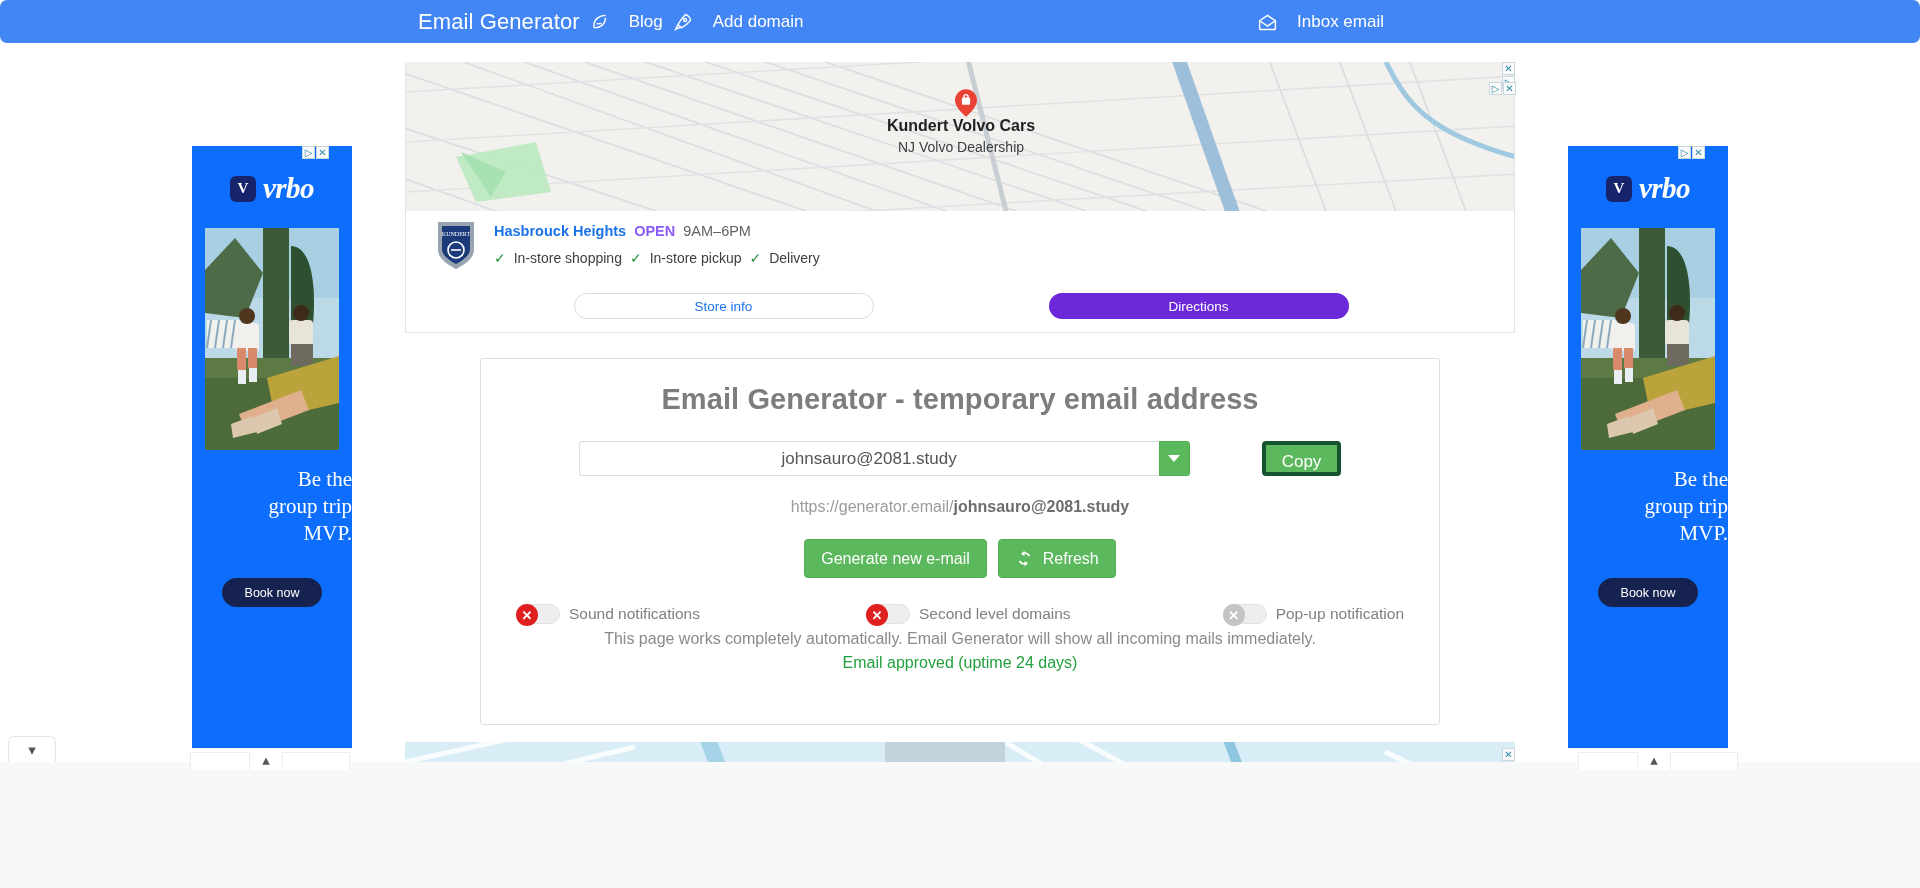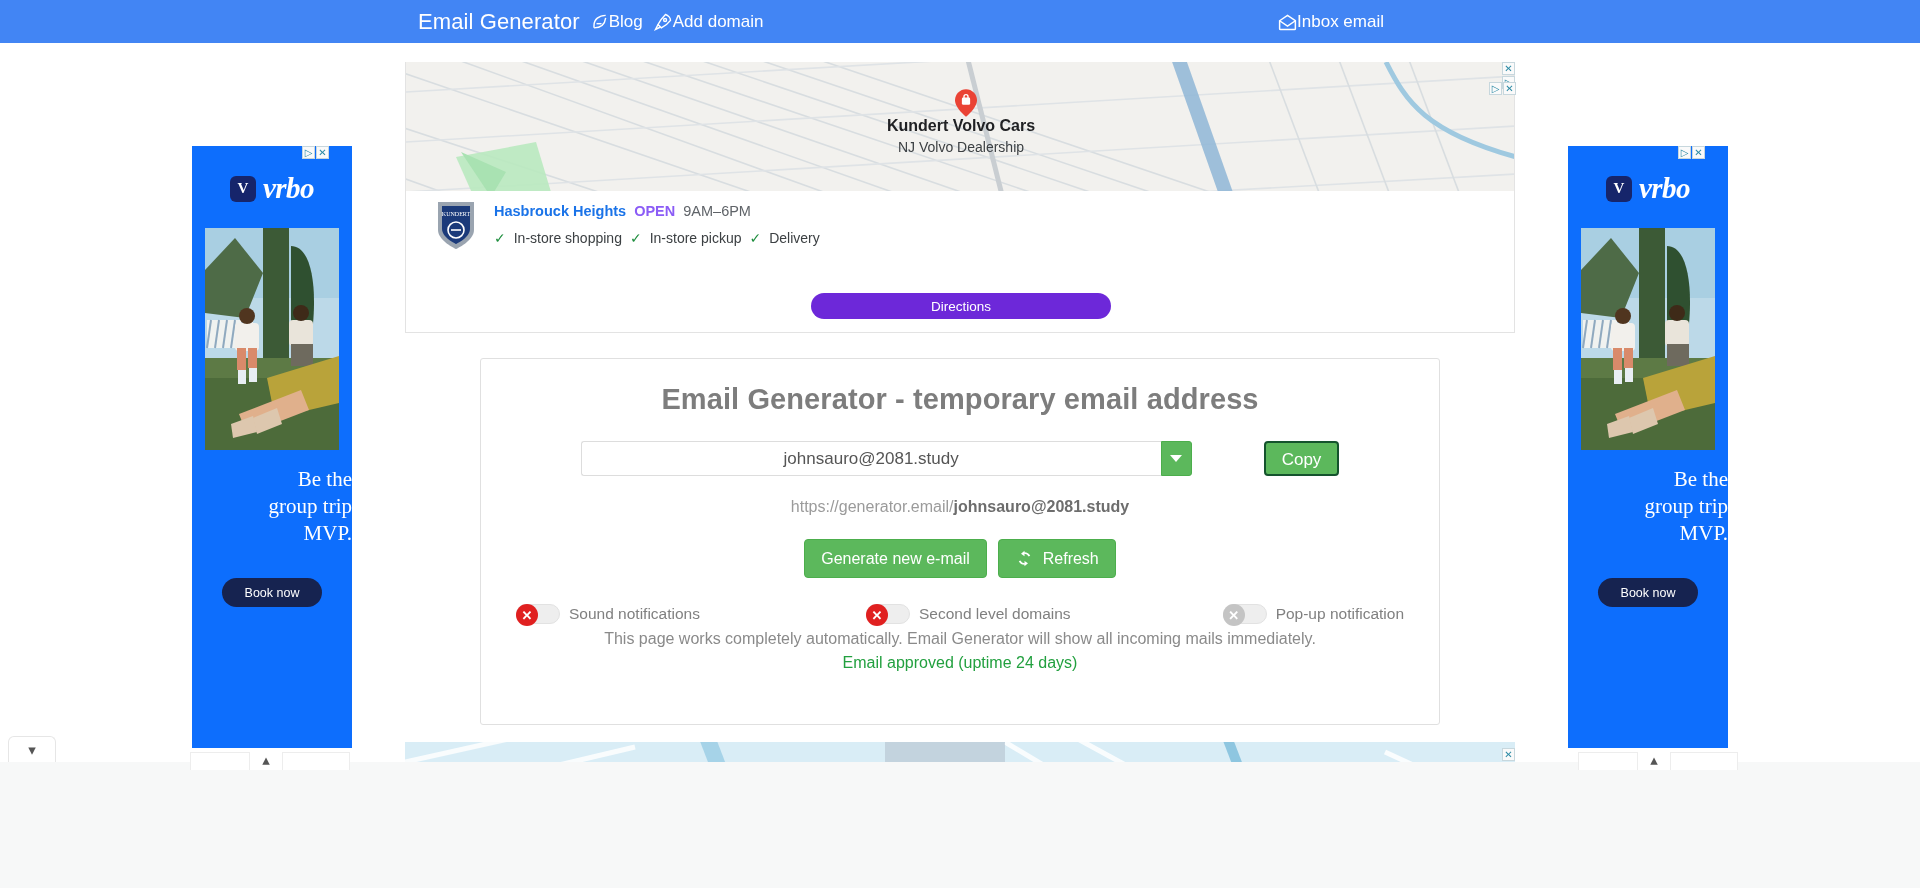--- a/index.html
+++ b/index.html
@@ -9,33 +9,33 @@
     overflow: hidden;
     background: #ffffff;
     font-family: "Liberation Sans", sans-serif;
   }
 
   
   .topnav {
     position: absolute; top: 0; left: 0;
     width: 1920px; height: 43px;
     background: #4285f4;
-    display: flex; align-items: center;
+    display: flex; align-items: center; border-radius: 7px;
   }
   .nav-left {
     position: absolute; left: 418px; top: 0;
     height: 43px; display: flex; align-items: center; gap: 0px;
   }
   .brand {
     color: #ffffff; font-size: 22px; letter-spacing: .1px;
     font-weight: 400; margin-right: 9px;
   }
   .nav-link {
     color: #ffffff; font-size: 17px; text-decoration: none;
-    display: flex; align-items: flex-start; gap: 0; margin-right: 10px;
+    display: flex; align-items: flex-start; gap: 20px; margin-right: 10px;
   }
   .nav-ico { display: inline-block; width: 20px; height: 20px; }
   .nav-right {
     position: absolute; right: 536px; top: 0;
     height: 43px; display: flex; align-items: center; gap: 5px;
   }
   .nav-right .nav-link { font-size: 17px; margin: 0; }
 
   
   .adchoice {
@@ -53,21 +53,21 @@
   
   .volvo-ad {
     position: absolute; left: 405px; top: 62px;
     width: 1110px; height: 271px;
     background: #ffffff;
     border: 1px solid #e3e3e3;
     border-top: none;
     overflow: hidden;
   }
   .volvo-map {
-    position: relative; width: 1110px; height: 129px;
+    position: relative; width: 1110px; height: 149px;
     background: #f2f1ee;
     overflow: hidden;
   }
   .volvo-map svg { position: absolute; inset: 0; }
   .map-pin {
     position: absolute; left: 549px; top: 27px;
     width: 22px; height: 28px;
   }
   .map-label {
     position: absolute; left: 0; right: 0; top: 55px;
@@ -153,21 +153,21 @@
     cursor: pointer;
   }
   .caret-dn {
     width: 0; height: 0;
     border-left: 6px solid transparent;
     border-right: 6px solid transparent;
     border-top: 7px solid #ffffff;
   }
   .btn-copy {
     margin-left: 72px;
-    background: #5cb85c; border: 2px solid #14532d;
+    background: #5cb85c; border: 4px solid #14532d;
     color: #fff; font-size: 17px;
     padding: 6px 16px; border-radius: 4px; cursor: pointer;
     height: 35px; line-height: 21px;
     font-family: "Liberation Sans", sans-serif;
   }
   .url-line {
     margin-top: 22px; font-size: 16px; color: #9b9b9b;
   }
   .url-line b { color: #6d6d6d; font-weight: 700; }
   .action-row {
@@ -431,20 +431,21 @@
       <span class="chk">✓</span>
       <span>In-store shopping</span>
       <span class="chk">✓</span>
       <span>In-store pickup</span>
       <span class="chk">✓</span>
       <span>Delivery</span>
     </div>
   </div>
 
   <div class="volvo-btns">
+    <div class="btn-store">Store info</div>
     <div class="btn-directions">Directions</div>
   </div>
 </div>
 
 <div class="adchoice vert" style="left:1502px; top:62px;">
   <span class="ac-x">✕</span>
   <span class="ac-tri">▷</span>
 </div>
 <div class="adchoice" style="left:1489px; top:82px;">
   <span class="ac-tri">▷</span>

